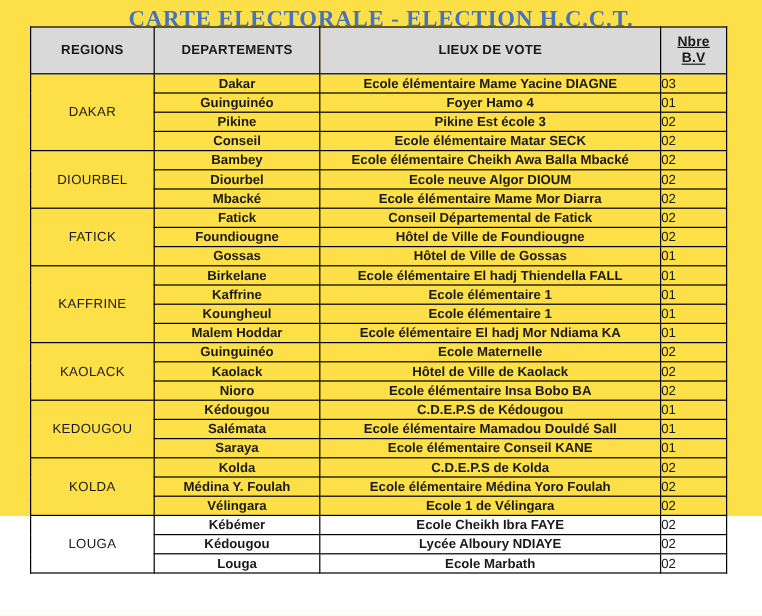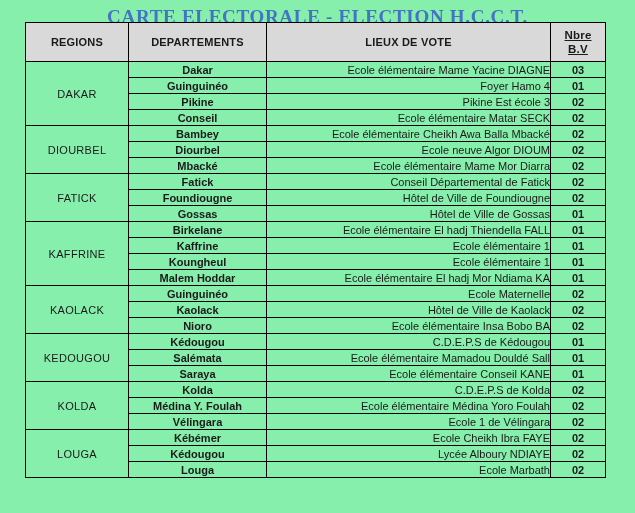--- a/index.html
+++ b/index.html
@@ -10,22 +10,22 @@
   body {
     width: 635px;
     height: 513px;
     overflow: hidden;
     font-family: "Liberation Sans", sans-serif;
     -webkit-font-smoothing: antialiased;
   }
   #page {
     position: relative;
     width: 635px;
-    height: 513px;
-    background: #86efac;
+    height: 430px;
+    background: #fde047;
   }
 
   
   #doc-title {
     position: absolute;
     top: 6px;
     left: 0;
     width: 635px;
     text-align: center;
     font-family: "Liberation Serif", serif;
@@ -91,31 +91,31 @@
     letter-spacing: 0.3px;
     color: #1a1a1a;
   }
   td.dept {
     text-align: center;
     font-weight: bold;
     font-size: 11.5px;
     color: #000000;
   }
   td.lieu {
-    text-align: right;
+    text-align: center;
     padding-left: 4px;
-    font-weight: normal;
+    font-weight: bold;
     font-size: 10.5px;
     color: #1a1a1a;
     white-space: nowrap;
     overflow: hidden;
   }
   td.bv {
-    text-align: center;
-    font-weight: bold;
+    text-align: left;
+    font-weight: normal;
     font-size: 11px;
     color: #000000;
   }
 </style>
 </head>
 <body>
 
 <div id="page">
 
   <div id="doc-title">CARTE ELECTORALE  - ELECTION H.C.C.T.</div>

